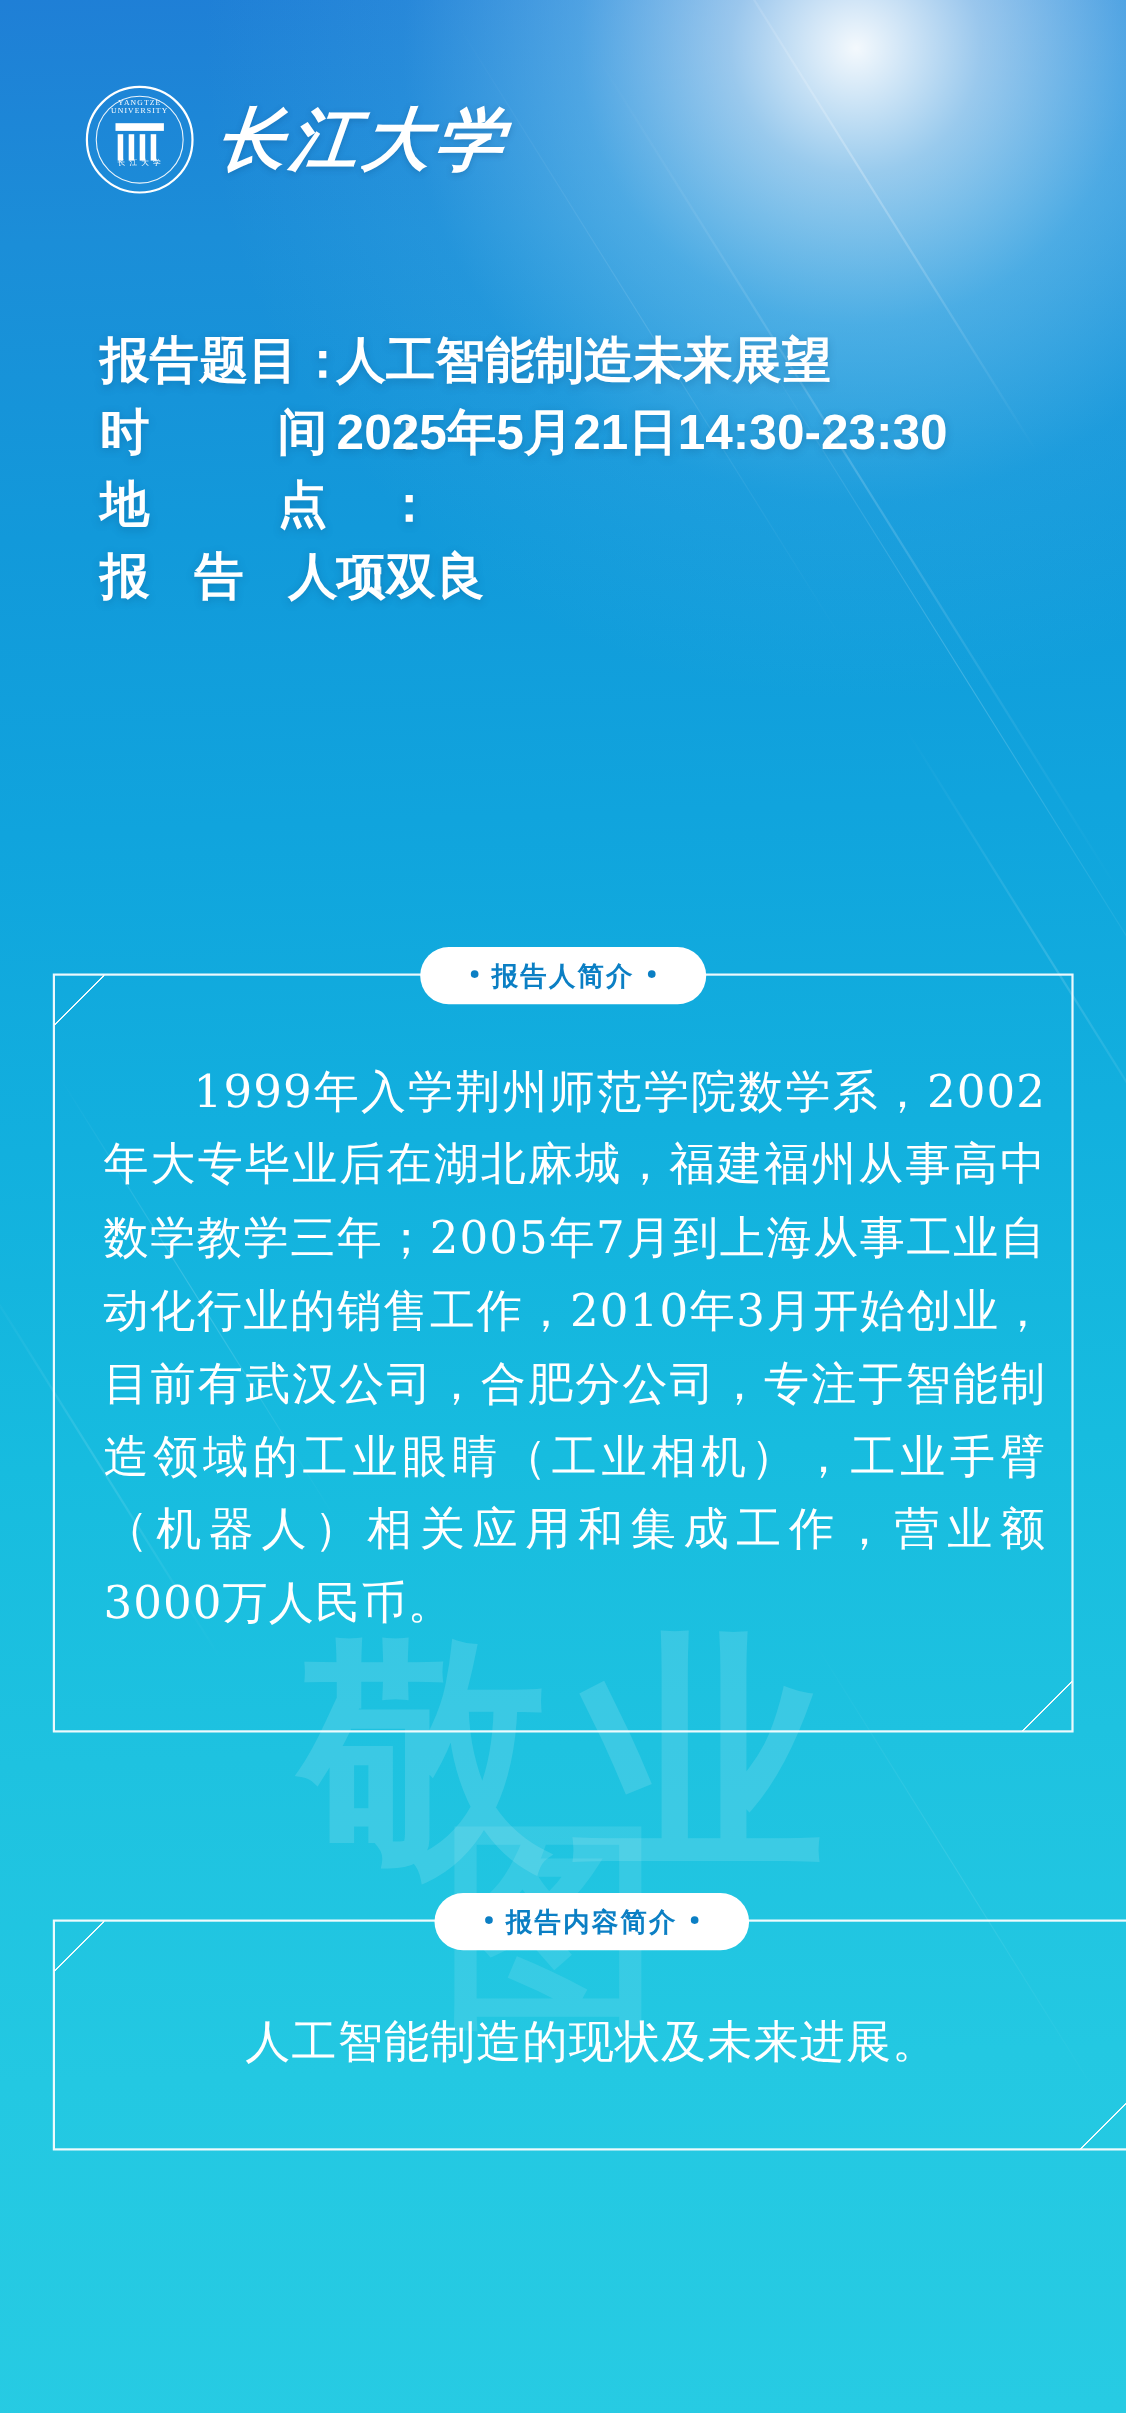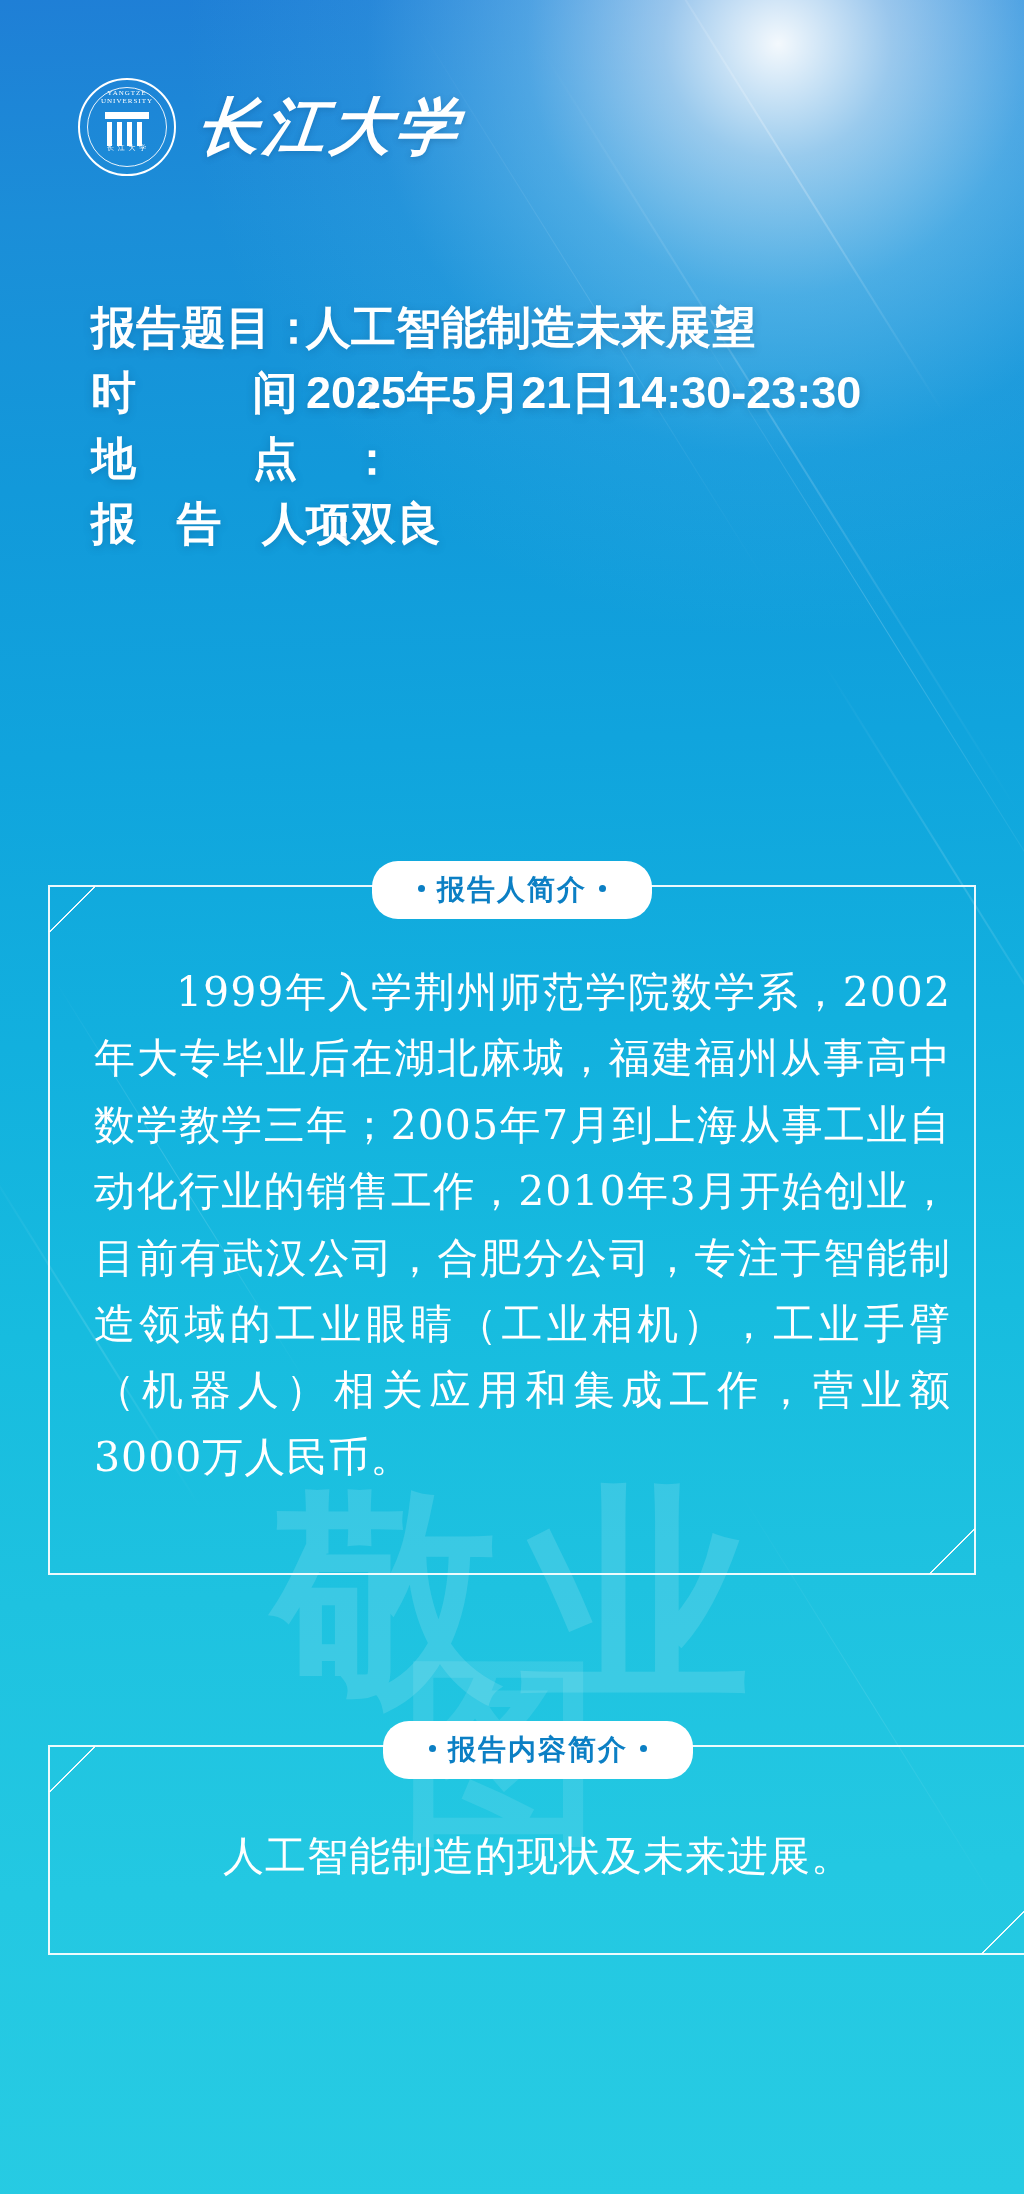--- a/index.html
+++ b/index.html
@@ -205,21 +205,21 @@
   .panel .cut-tl { top: -1px; left: -1px; transform: rotate(0deg); }
   .panel .cut-br { bottom: -1px; right: -1px; }
 
   .panel-title {
     position: absolute;
     top: -26px;
     left: 50%;
     transform: translateX(-50%);
     background: #ffffff;
     color: #0b7fc4;
-    font-size: 28px;
+    font-size: 24px;
     font-weight: 700;
     padding: 10px 34px;
     border-radius: 26px;
     letter-spacing: 2px;
     white-space: nowrap;
   }
   .panel-title .dot {
     display: inline-block;
     width: 7px;
     height: 7px;

